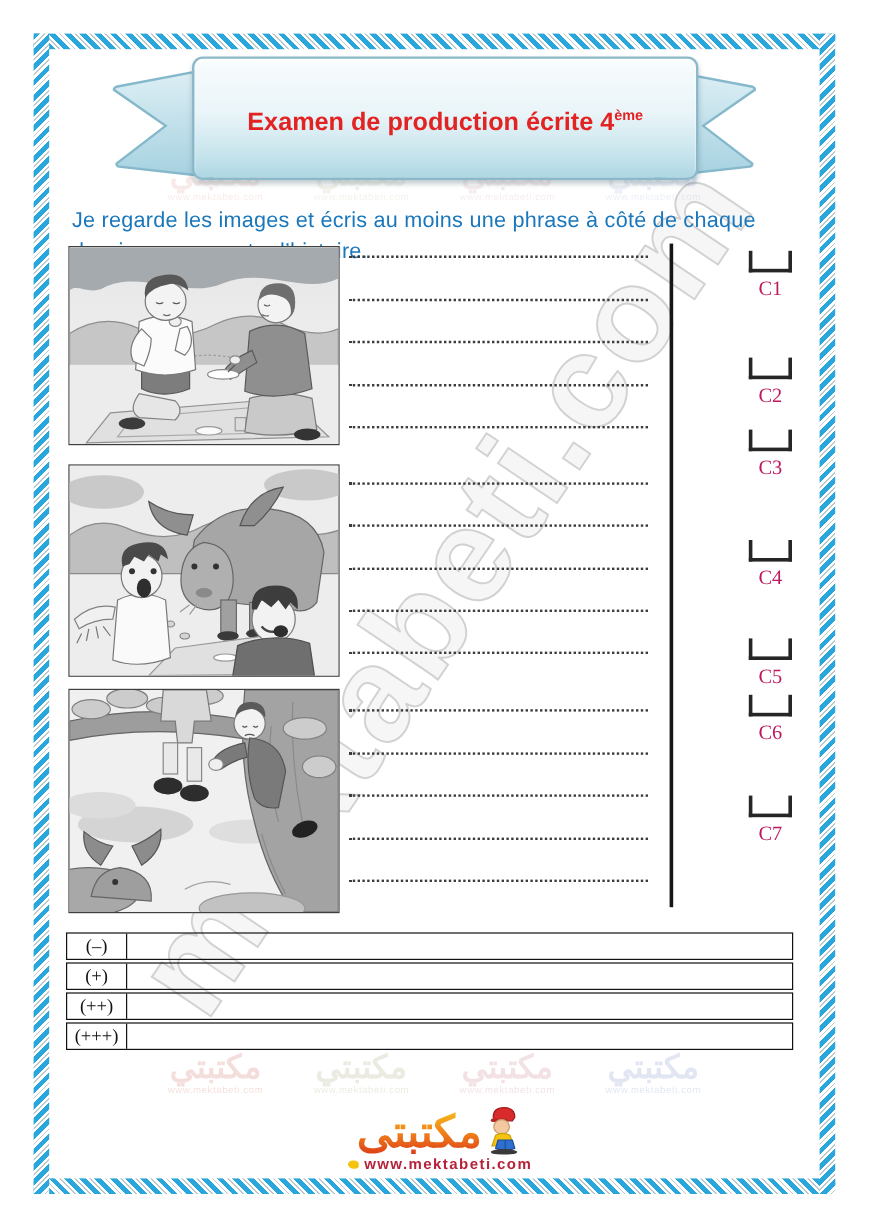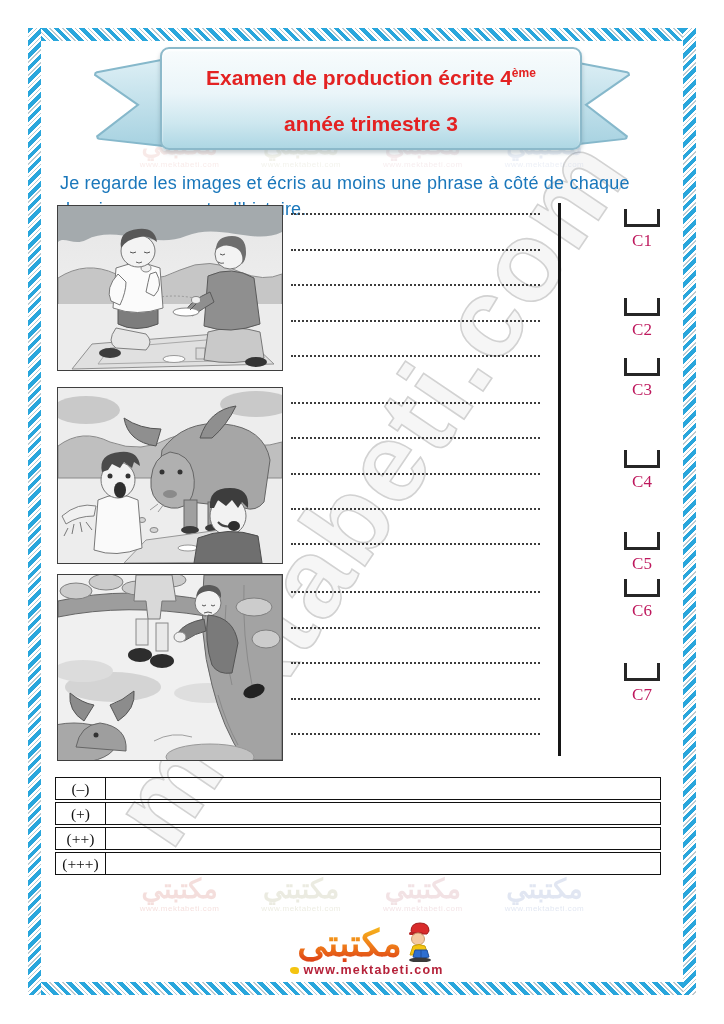--- a/index.html
+++ b/index.html
@@ -134,21 +134,20 @@
             <stop offset="1" stop-color="#a5d1e0"></stop>
           </linearGradient>
         </defs>
       <path d="M83 3 L5 15 Q3 15.6 3 17.5 L45 49 L3 79 Q3 81 5 81.6 L83 93 Z" fill="url(#tg)" stroke="#86b8cb" stroke-width="2"></path>
     </svg>
     <svg class="banner-tail rt" viewBox="0 0 84 96">
       <path d="M83 3 L5 15 Q3 15.6 3 17.5 L45 49 L3 79 Q3 81 5 81.6 L83 93 Z" fill="url(#tg)" stroke="#86b8cb" stroke-width="2"></path>
     </svg>
     <div class="banner-panel">
       <div class="banner-title"><span>Examen de production écrite 4</span><sup>ème</sup></div>
-      <div class="banner-title">année trimestre 3</div>
     </div>
   </div>
 
   <p class="instruction">Je regarde les images et écris au moins une phrase à côté de chaque dessin pour raconter l’histoire.</p>
 
   <div class="story-img" id="img1">
     <svg width="224" height="164" viewBox="0 0 224 164">
       <defs>
           <linearGradient id="sky1" x1="0" y1="0" x2="0" y2="1">
         <stop offset="0" stop-color="#e6e6e6"></stop>

